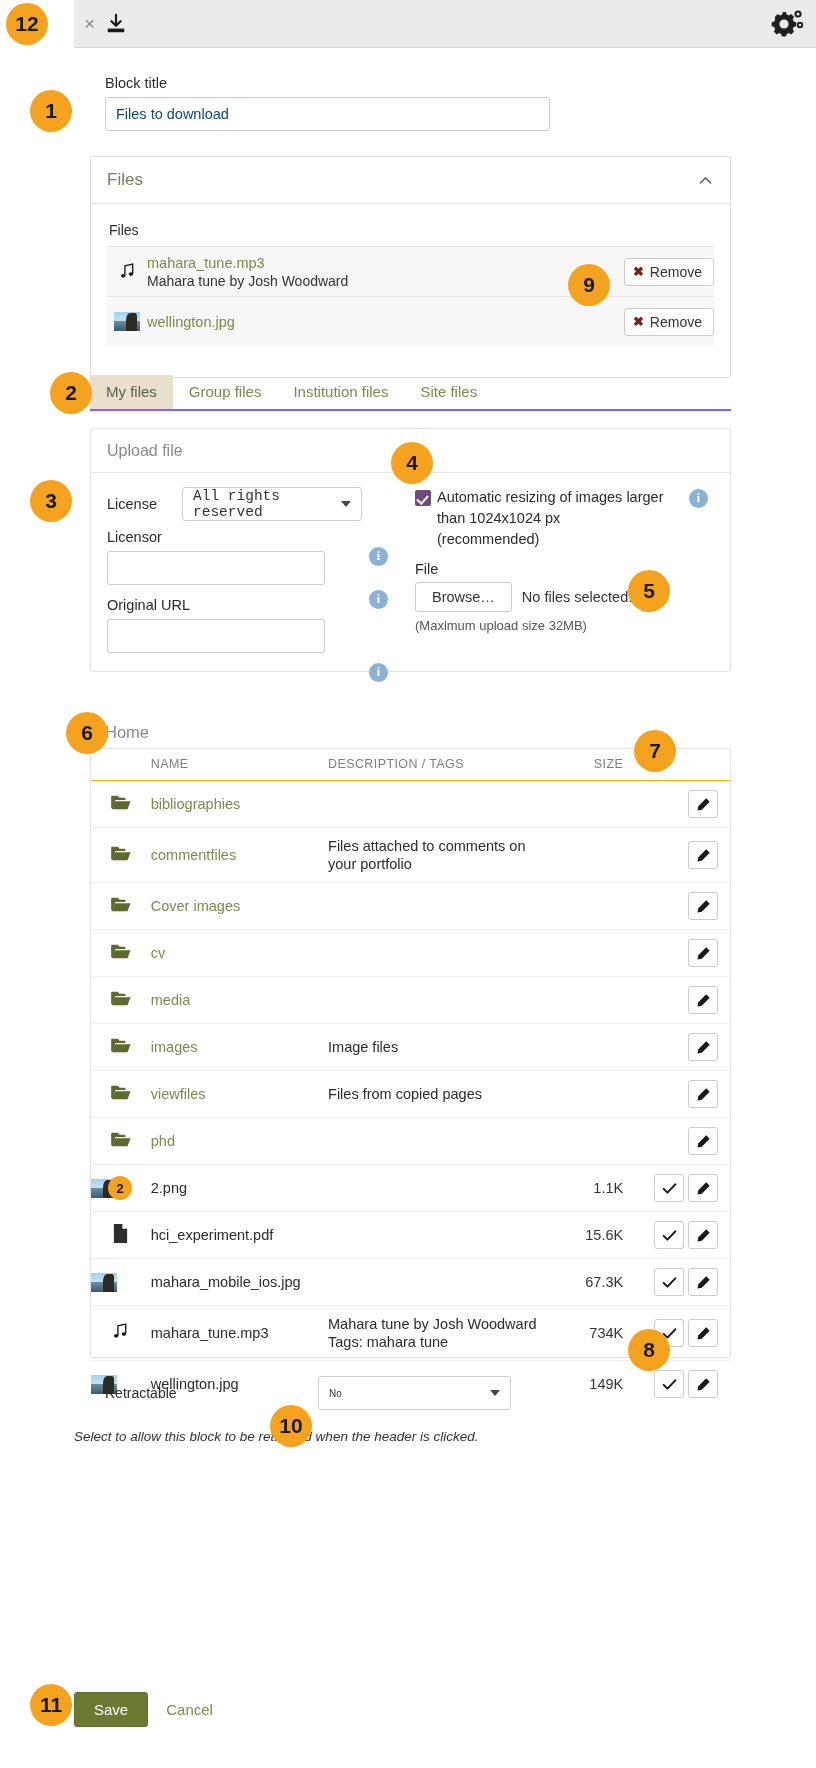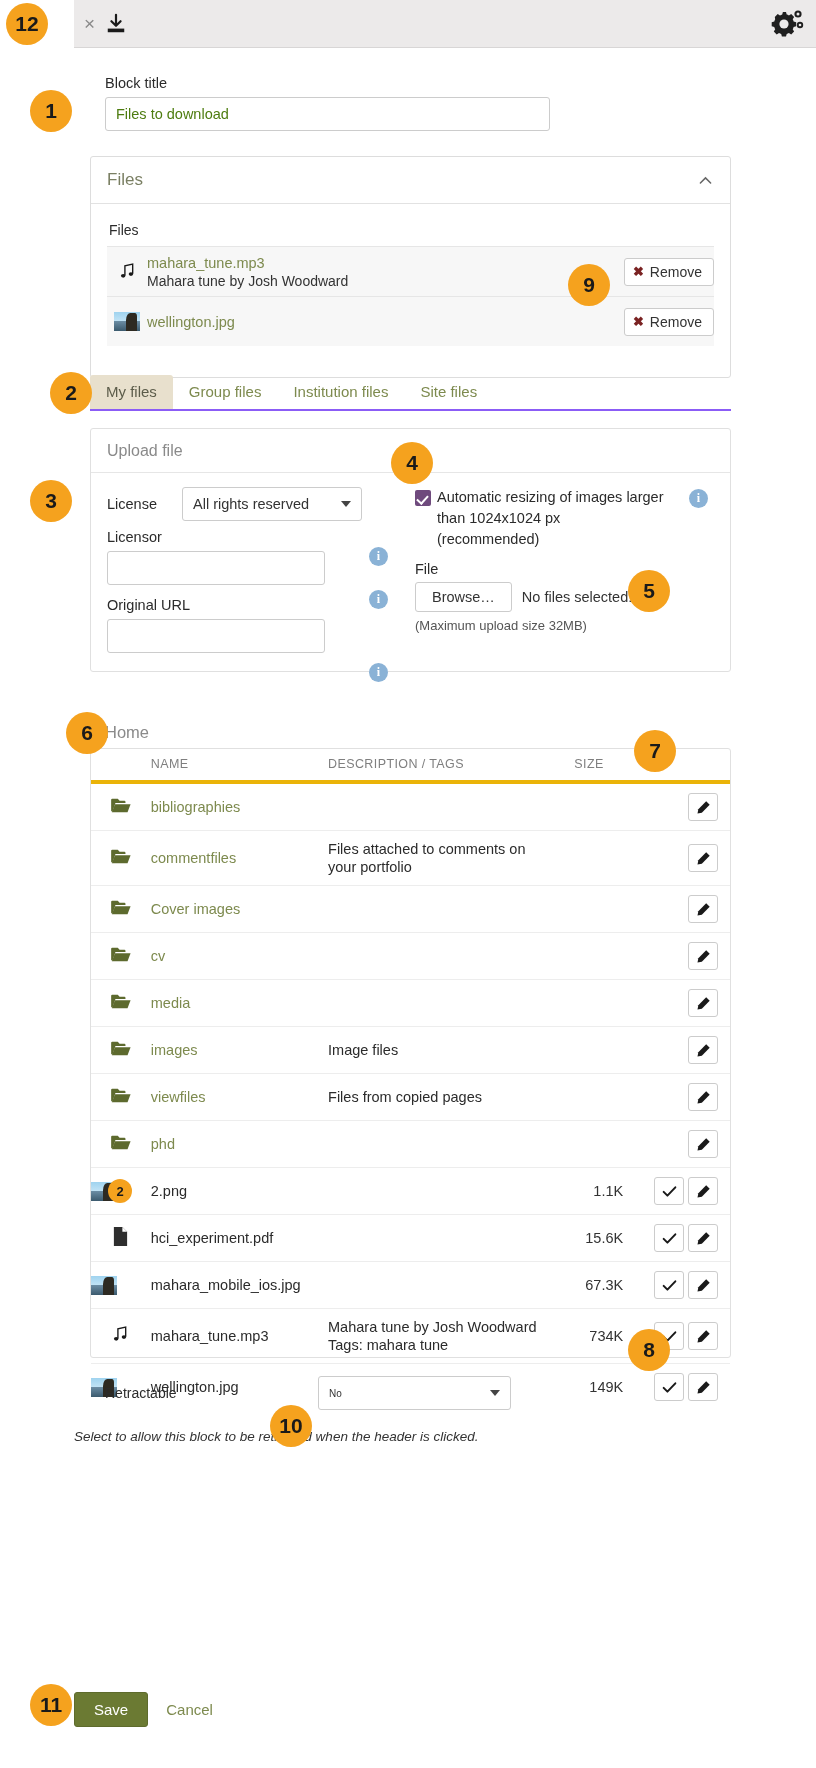--- a/index.html
+++ b/index.html
@@ -51,21 +51,21 @@
   
   .page { position:absolute; left:0; top:48px; right:0; bottom:0; }
 
   .field-label {
     font-size:14.5px; color:#2b2b2b; margin-bottom:6px; display:block;
   }
 
   .blocktitle-wrap { position:absolute; left:105px; top:27px; width:445px; }
   .text-input {
     width:100%; height:34px; border:1px solid #ccc; border-radius:3px;
-    padding:4px 10px; font-size:14.5px; color:#4d7c0f;
+    padding:4px 10px; font-size:14.5px; color:#0c4a6e;
     font-family:"Liberation Sans", sans-serif; background:#fff;
   }
 
   
   .panel {
     position:absolute; left:90px; right:85px;
     border:1px solid #ddd; border-radius:3px; background:#fff;
   }
   .panel-head {
     height:47px; display:flex; align-items:center; justify-content:space-between;
@@ -129,21 +129,21 @@
   .upload-body { display:flex; padding:14px 16px 16px 16px; }
   .upload-left { width:290px; position:relative; }
   .upload-right { flex:1 1 auto; padding-left:18px; position:relative;}
 
   .lic-row { display:flex; align-items:center; margin-bottom:4px; }
   .lic-label { width:75px; font-size:14.5px; }
   .select {
     width:180px; height:34px; border:1px solid #ccc; border-radius:3px;
     background:#fff; font-size:14.5px; color:#333;
     display:flex; align-items:center; justify-content:space-between;
-    padding:9px 10px; cursor:pointer;
+    padding:9px 10px; cursor:pointer;font-family:Liberation Mono, monospace;
   }
   .caret { width:0;height:0;border-left:5px solid transparent;border-right:5px solid transparent;border-top:6px solid #444; }
 
   .sub-field { margin-top:8px; }
   .sub-field .text-input { width:218px; }
 
   .info-i {
     width:19px;height:19px;border-radius:50%;background:#8ab2d6;color:#fff;
     font-size:12px;font-weight:bold;display:flex;align-items:center;justify-content:center;
     font-family:"Liberation Serif", serif;
@@ -175,21 +175,21 @@
   .home-label {
     position:absolute; left:105px; font-size:16.5px; color:#8a8a8a;
   }
   .browser {
     position:absolute; left:90px; right:85px;
     border:1px solid #e0e0e0; border-radius:3px; background:#fff;
   }
   table.ftable { width:100%; border-collapse:collapse; }
   table.ftable th {
     font-weight:normal; font-size:12.5px; color:#7f7f7f; letter-spacing:.4px;
-    text-align:left; padding:8px 0 9px 0; border-bottom:4px solid #eab308;
+    text-align:left; padding:8px 0 9px 0; border-bottom:1px solid #eab308;
   }
   table.ftable td {
     padding:9px 0; border-bottom:1px solid #ededed; vertical-align:middle;
     font-size:14.5px;
   }
   table.ftable tr:last-child td { border-bottom:none; }
   .col-icon { width:58px; text-align:center; }
   .col-name { width:172px; }
   .col-desc { width:220px; }
   .col-size { width:80px; text-align:right; padding-right:14px !important; font-size:13.5px; color:#333;}
@@ -353,21 +353,21 @@
 
   <div class="home-label" style="top:675px;">Home</div>
 
   <div class="browser" style="top:700px; height:610px;">
     <table class="ftable">
       <thead>
         <tr>
           <th class="col-icon"></th>
           <th class="col-name">NAME</th>
           <th class="col-desc">DESCRIPTION / TAGS</th>
-          <th class="col-size" style="text-align:center;">SIZE</th>
+          <th class="col-size" style="text-align:right;">SIZE</th>
           <th class="col-act"></th>
         </tr>
       </thead>
       <tbody id="ftable-body">
           <tr>
             <td class="col-icon"><span class="folder-icon"><svg viewBox="0 0 24 19" width="22" height="17">
                   <path d="M1 3.2A1.2 1.2 0 0 1 2.2 2h6.2l2 2.3h5.3A1.2 1.2 0 0 1 17 5.5v1.2H5.8L2.6 16H1z" fill="#5d6a2e"></path>
                   <path d="M5.2 8h17.5l-3.4 9H1.8z" fill="#5d6a2e"></path>
                 </svg></span></td>
             <td class="col-name"><span class="fname ">bibliographies</span></td>

